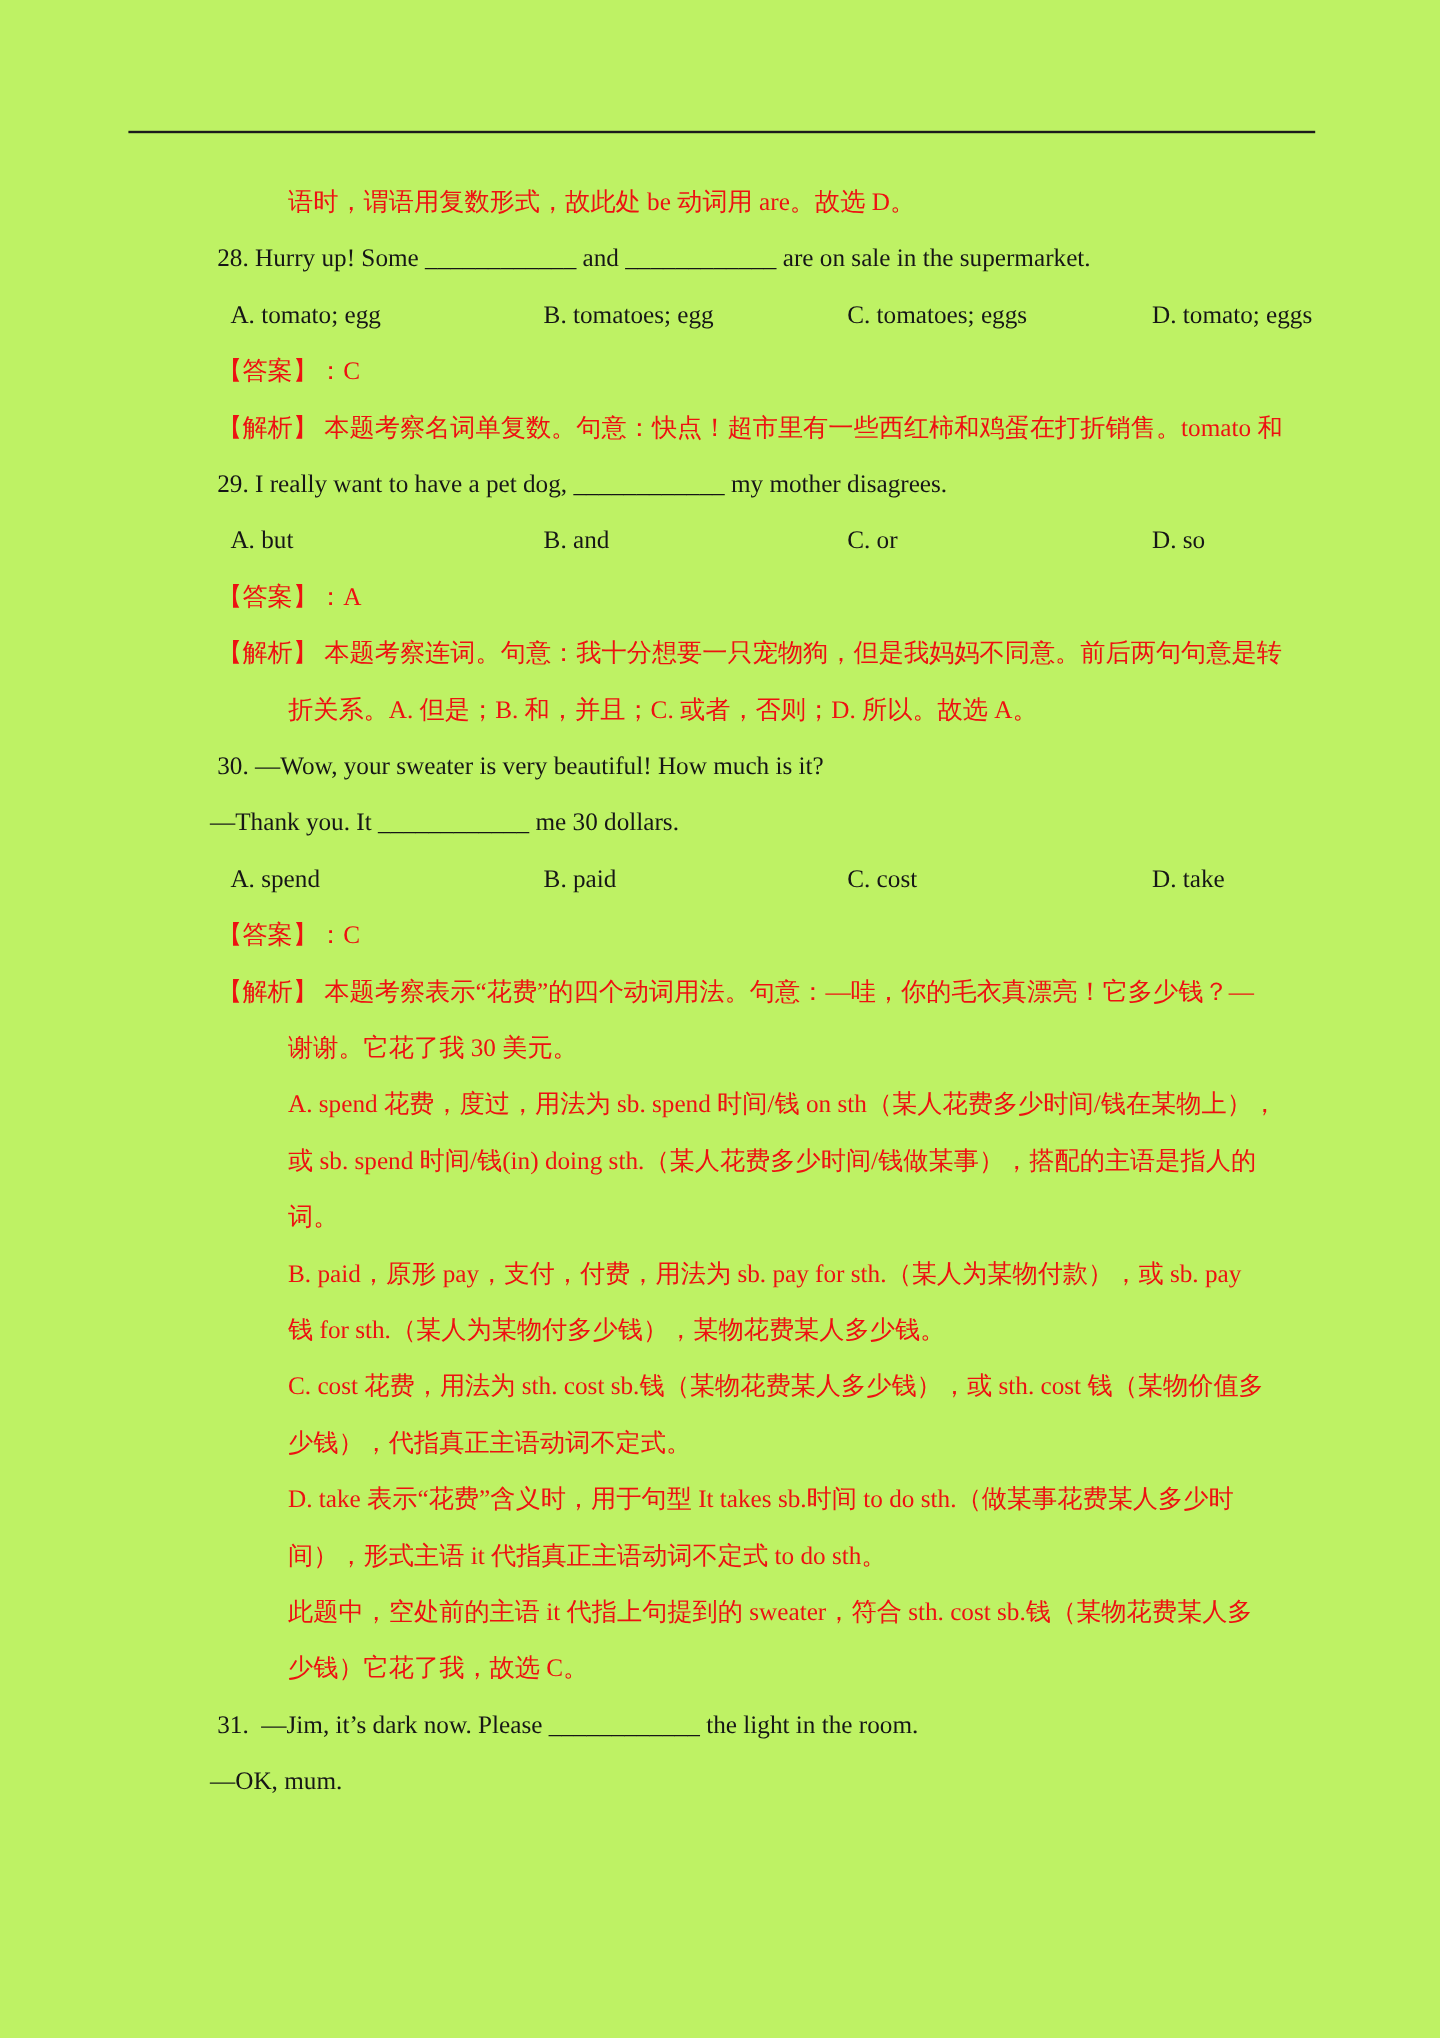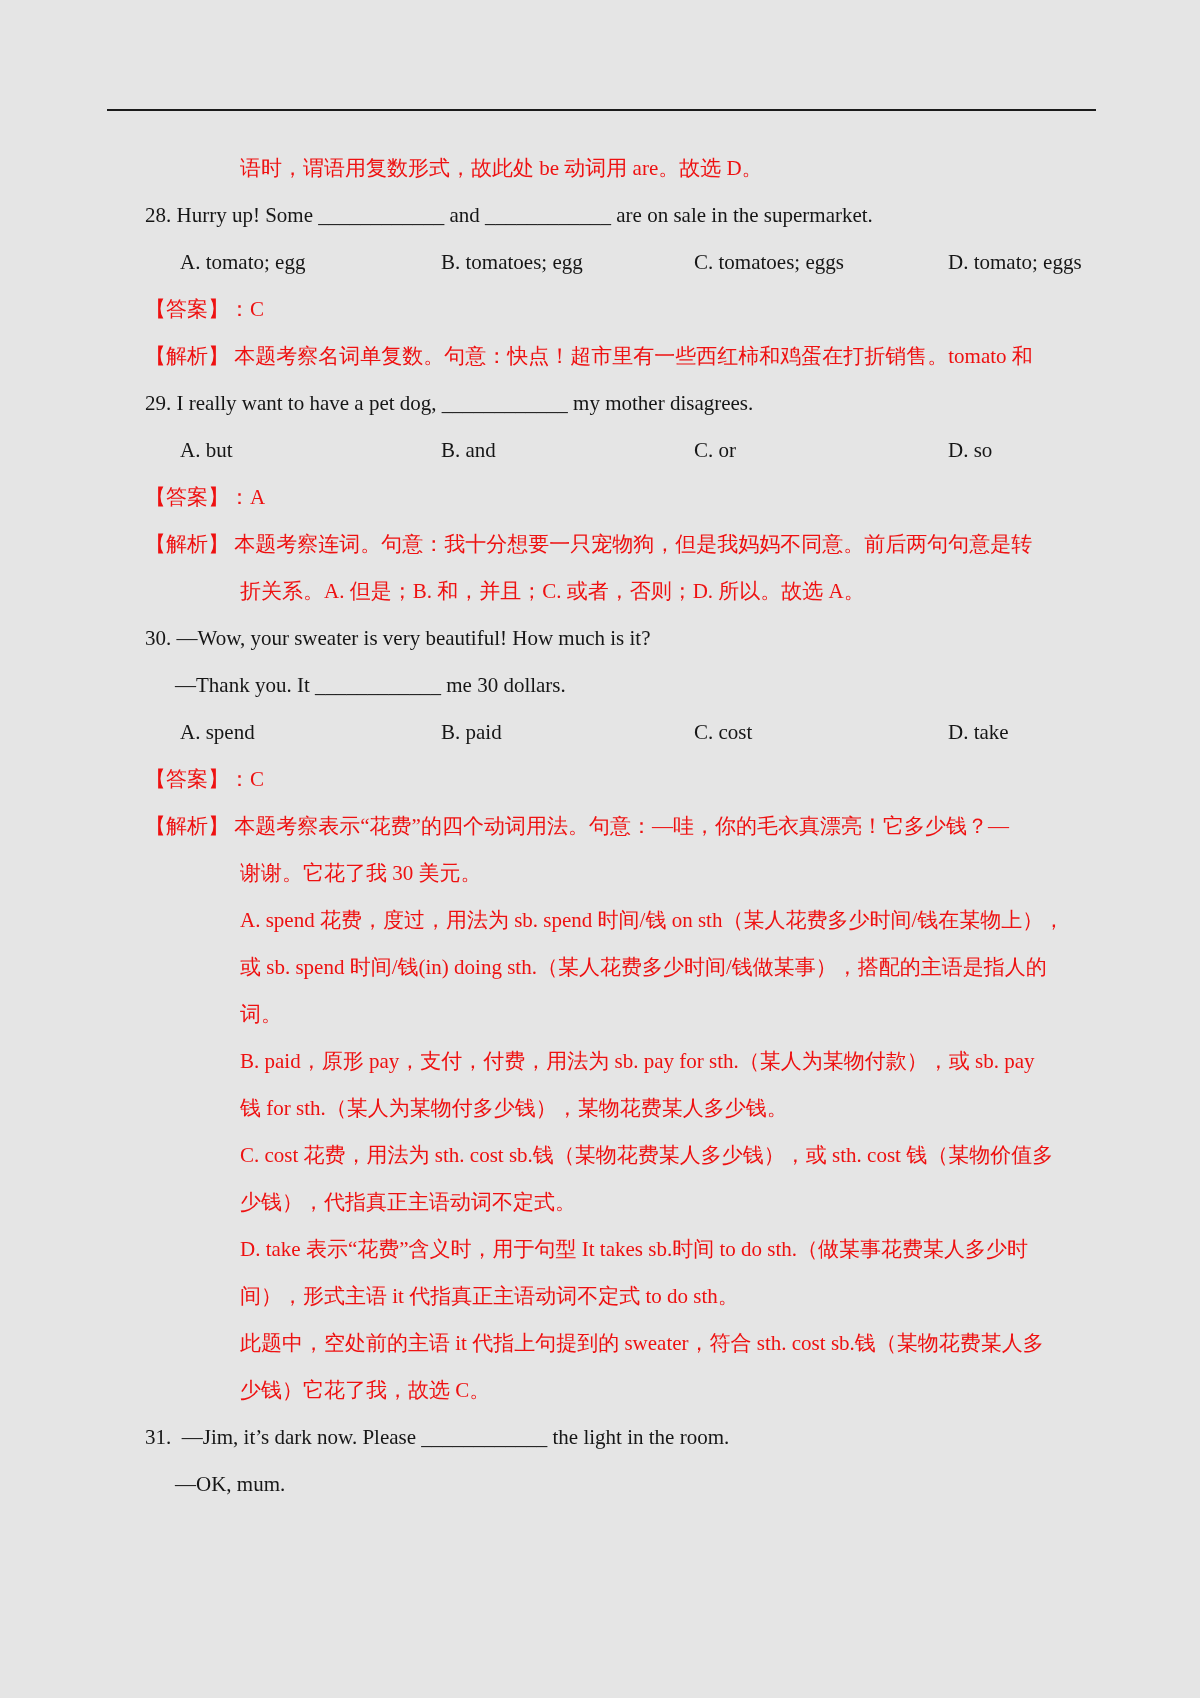--- a/index.html
+++ b/index.html
@@ -1,20 +1,20 @@
 <!DOCTYPE html>
 <html><head>
 <meta charset="utf-8">
 <style>
   html,body{margin:0;padding:0;background:#ffffff;}
   .page{
     position:relative;
     width:1200px;
     height:1698px;
-    background:#e5e5e5;
+    background:#bef264;
     font-family:"Liberation Serif","DejaVu Serif",serif;
     color:#161616;
     overflow:hidden;
   }
   .top-rule{
     position:absolute;
     left:107px;
     top:109px;
     width:989px;
     border-top:2px solid #1b1b1b;
@@ -24,27 +24,28 @@
     left:0;
     top:145px;
     width:1200px;
   }
   .ln{
     height:47px;
     line-height:47px;
     font-size:21px;
     white-space:pre;
   }
-  .i0{padding-left:145px;}   
+  .i0{padding-left:145px;margin-left:36px;}   
   .i1{padding-left:175px;}   
   .i2{padding-left:240px;}   
   .red{color:#ee1111;}
   .opts{
     padding-left:180px;
     display:flex;
+    margin-left:12px;
   }
   .opts .c1{width:261px;}
   .opts .c2{width:253px;}
   .opts .c3{width:254px;}
   .opts .c4{flex:1;}
 </style>
 </head>
 <body>
 
 <div class="page">

